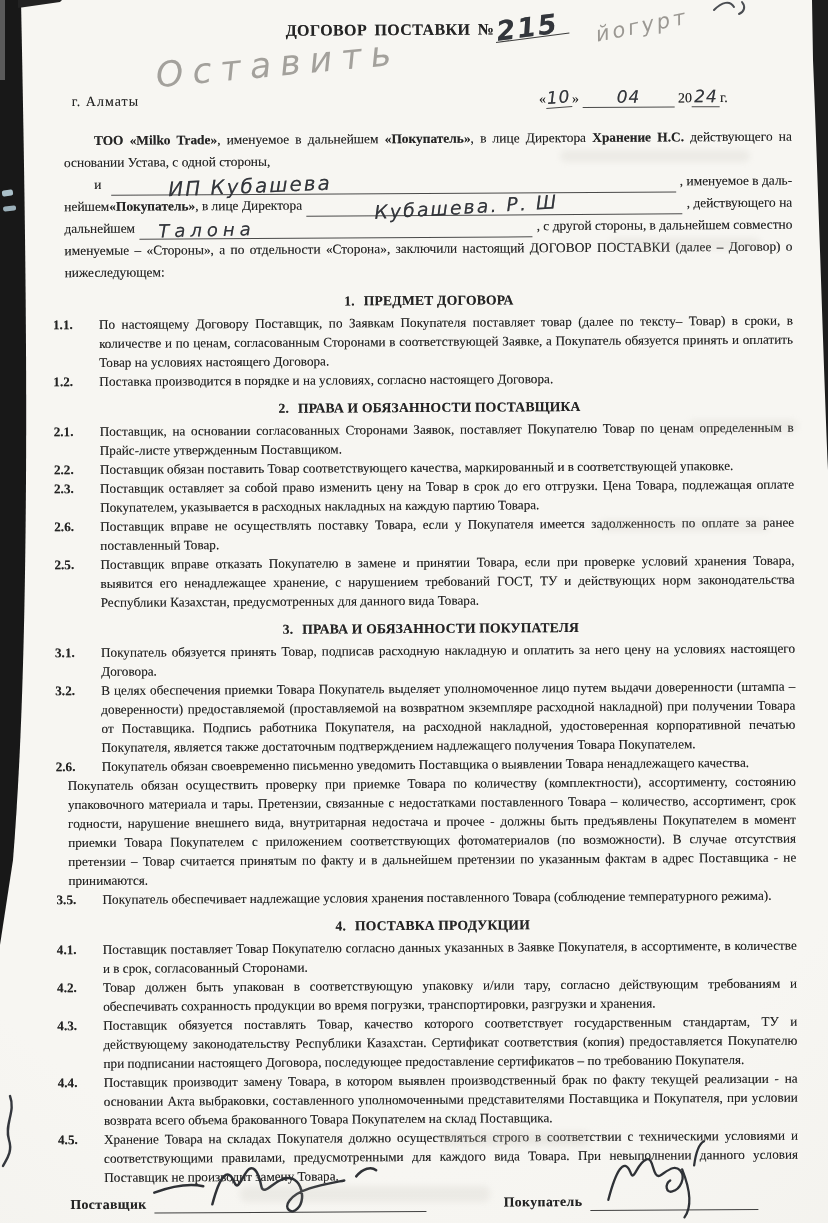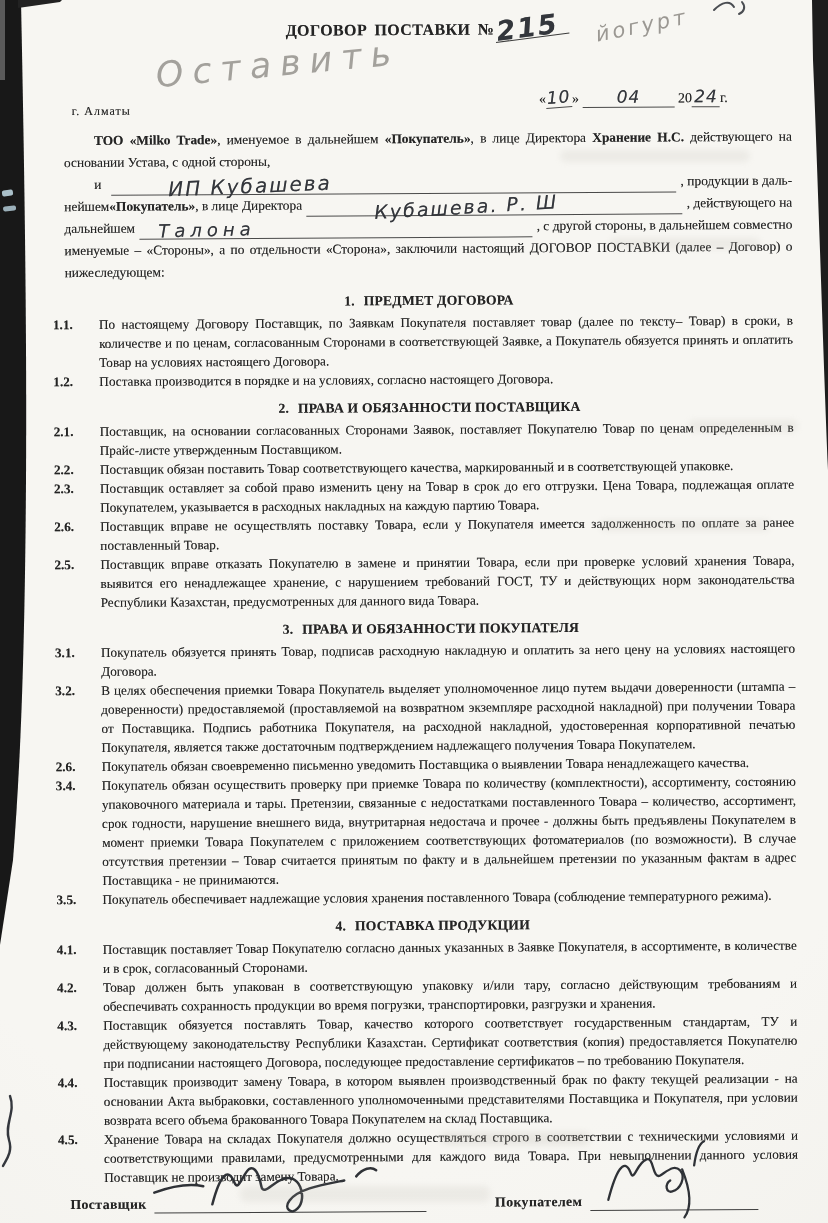--- a/index.html
+++ b/index.html
@@ -38,21 +38,21 @@
   }
   .pencil{
     font-family:"DejaVu Sans",sans-serif; font-style:italic; color:#9b9893;
     text-shadow:none;
   }
   .note-yogurt{
     position:absolute; right:102px; top:2px; font-size:21px;
     transform:rotate(-11deg); letter-spacing:3px;
   }
   .city-row{ position:relative; margin-top:24px; height:26px; }
-  .city{ position:absolute; left:8px; top:20px; font-size:12px; letter-spacing:1px;}
+  .city{ position:absolute; left:8px; top:10px; font-size:14px; letter-spacing:1px;}
   .note-ostavit{
     position:absolute; left:92px; top:-26px; font-size:35px;
     letter-spacing:9px; transform:rotate(-5deg); opacity:.9;
   }
   .date-part{ position:absolute; right:64px; top:0; font-size:14px; white-space:nowrap;}
   .hw-sm{ font-size:17px; letter-spacing:1px;}
   .blank-day,.blank-month,.blank-year{
     display:inline-block; border-bottom:1.2px solid #4a4a4a; text-align:center;
     line-height:16px;
   }
@@ -130,21 +130,21 @@
     </div>
 
     <div class="preamble">
       <p class="pre-p indent"><b>ТОО «Milko Trade»</b><span>, именуемое в дальнейшем </span><b>«Покупатель»</b><span>, в лице Директора </span><b>Хранение Н.С.</b><span>  действующего на основании Устава, с одной стороны,</span></p>
 
       <div class="fill-line">
         <span class="lead and-lead">и</span>
         <span class="blank">
             <span class="hw">ИП  Кубашева</span>
           </span>
-        <span class="tail">, продукции в даль-</span>
+        <span class="tail">, именуемое в даль-</span>
       </div>
 
       <div class="fill-line">
         <span class="lead">нейшем </span>
         <b class="lead">«Покупатель»</b>
         <span class="lead">, в лице Директора</span>
         <span class="blank">
             <span class="hw hw2">Кубашева. Р. Ш</span>
           </span>
         <span class="tail">, действующего на</span>
@@ -219,21 +219,20 @@
     <span class="num">3.2.</span>
     <span class="text">В целях обеспечения приемки Товара Покупатель выделяет уполномоченное лицо путем выдачи доверенности (штампа – доверенности) предоставляемой (проставляемой на возвратном экземпляре расходной накладной) при получении Товара от Поставщика. Подпись работника Покупателя, на расходной накладной, удостоверенная корпоративной печатью Покупателя, является также достаточным подтверждением надлежащего получения Товара Покупателем.</span>
   </div>
 
   <div class="item">
     <span class="num">2.6.</span>
     <span class="text">Покупатель обязан своевременно письменно уведомить Поставщика о выявлении Товара ненадлежащего качества.</span>
   </div>
 
   <div class="item">
-    <span class="num">3.4.</span>
     <span class="text">Покупатель обязан осуществить проверку при приемке Товара по количеству (комплектности), ассортименту, состоянию упаковочного материала и тары. Претензии, связанные с недостатками поставленного Товара – количество, ассортимент, срок годности, нарушение внешнего вида, внутритарная недостача и прочее - должны быть предъявлены Покупателем в момент приемки Товара Покупателем с приложением соответствующих фотоматериалов (по возможности). В случае отсутствия претензии – Товар считается принятым по факту и в дальнейшем претензии по указанным фактам в адрес Поставщика  - не принимаются.</span>
   </div>
 
   <div class="item">
     <span class="num">3.5.</span>
     <span class="text">Покупатель обеспечивает надлежащие условия хранения поставленного Товара (соблюдение температурного режима).</span>
   </div>
 </div>
   </section>
 
@@ -275,21 +274,21 @@
           <svg class="sig-svg supplier-sig" width="250" height="62" viewBox="0 0 250 62">
             <g fill="none" stroke="#2f3237" stroke-width="2.5" stroke-linecap="round">
               <path d="M6,34 C26,27 42,25 55,28"></path>
               <path d="M64,46 C72,16 80,9 86,24 C90,35 95,15 101,11 C107,7 111,18 113,28 C115,38 123,26 133,22 C151,13 160,40 149,51 C143,57 135,51 141,43 C149,31 175,27 196,23"></path>
               <path d="M208,19 C215,11 223,9 228,13"></path>
             </g>
           </svg>
         </span>
       </div>
       <div class="buyer-group">
-        <span class="sig-label">Покупателем</span>
+        <span class="sig-label">Покупатель</span>
         <span class="sig-blank buyer">
           <svg class="sig-svg buyer-sig" width="140" height="84" viewBox="0 0 140 84">
             <g fill="none" stroke="#2f3237" stroke-width="2.3" stroke-linecap="round">
               <path d="M12,60 C20,30 28,18 34,32 C38,44 40,24 50,20 C58,16 56,40 64,36 C72,31 78,25 84,31 C90,38 84,50 76,52 C70,54 68,45 74,41"></path>
               <path d="M86,30 C93,48 97,66 88,78"></path>
               <path d="M98,26 C100,12 104,4 108,2"></path>
             </g>
           </svg>
         </span>
       </div>

